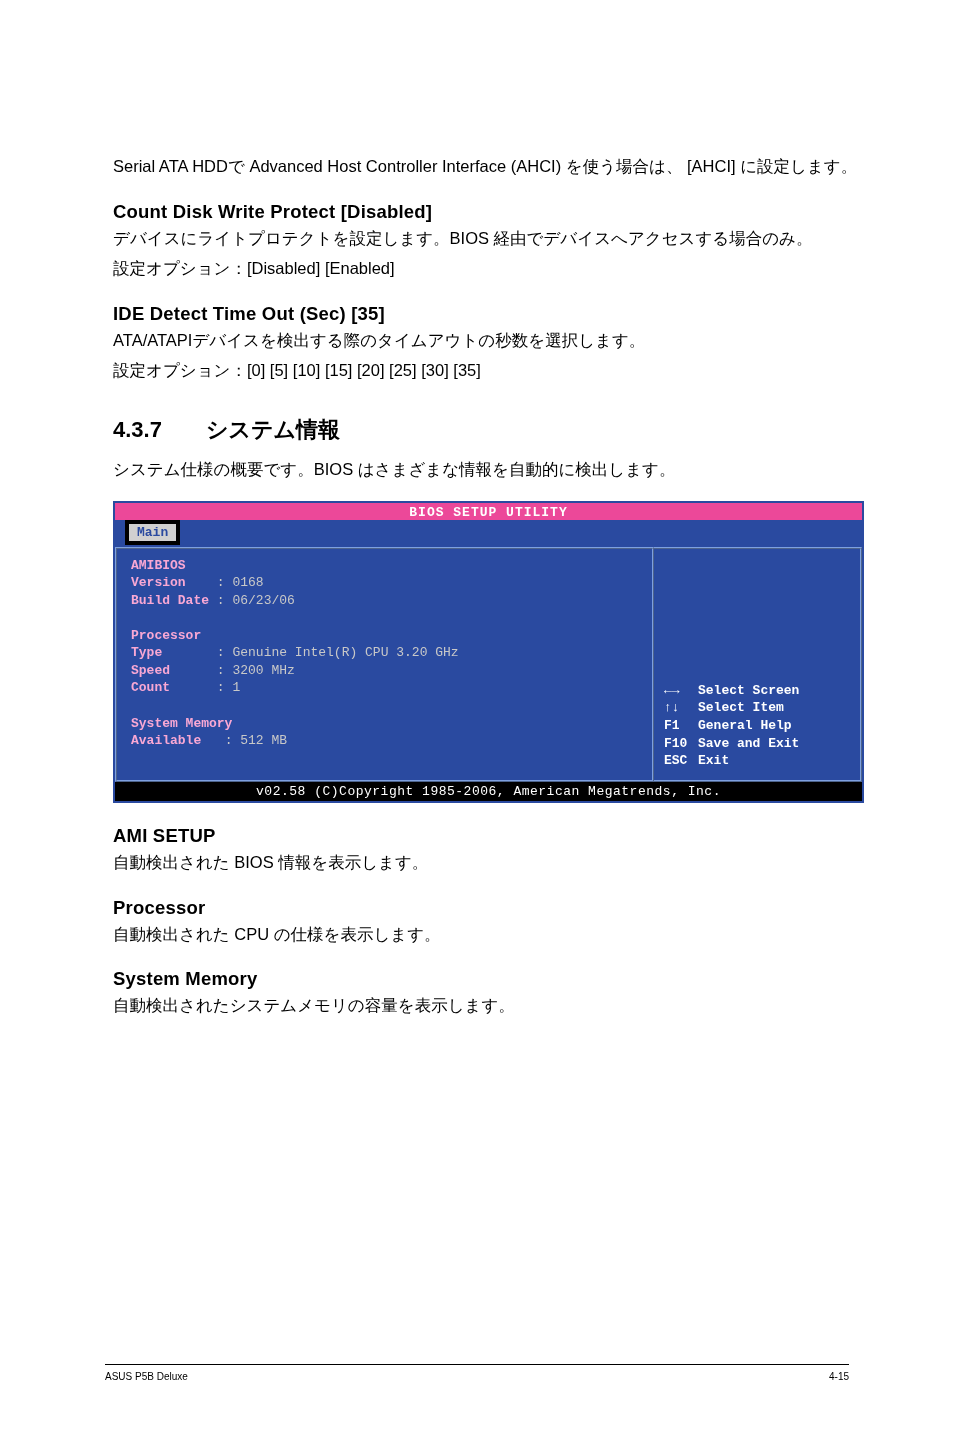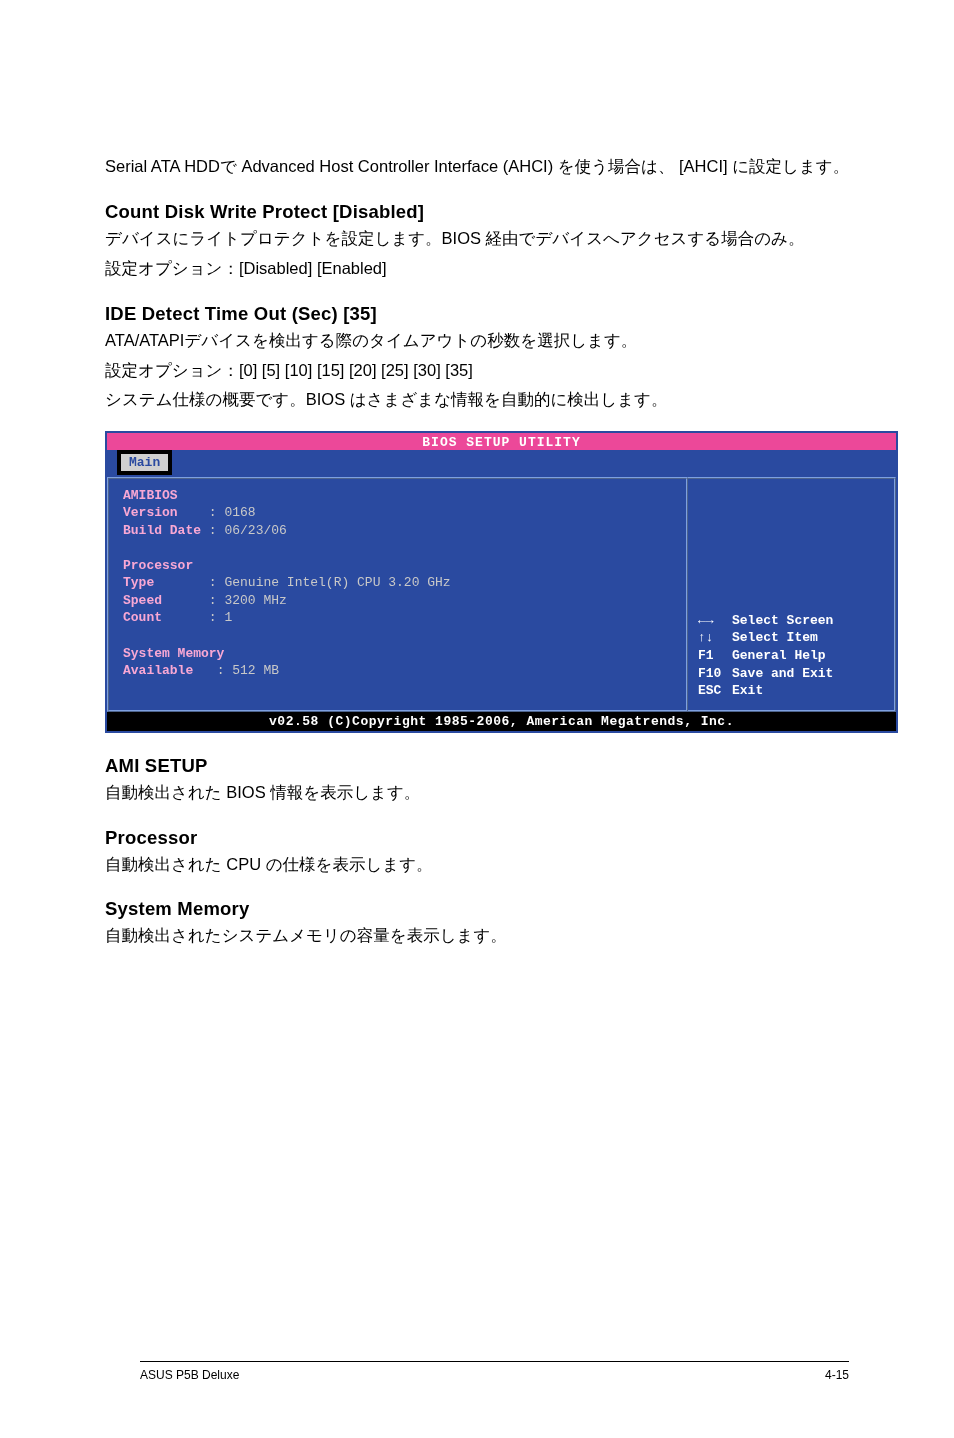--- a/index.html
+++ b/index.html
@@ -7,21 +7,22 @@
     margin: 0;
     padding: 0;
     background: #fff;
     font-family: "Helvetica Neue", Arial, "Hiragino Kaku Gothic ProN", "Meiryo", sans-serif;
     width: 954px;
     height: 1438px;
     position: relative;
     color: #000;
   }
   .page {
-    padding: 155px 56px 0 105px;
+    padding: 155px 90px 0 105px;
+    margin-left: 8px;
   }
   .body-text {
     font-size: 16.5px;
     line-height: 1.45;
     margin: 0 0 18px 0;
   }
   .heading-bold {
     font-size: 18.5px;
     font-weight: 600;
     margin: 22px 0 4px 0;
@@ -106,53 +107,56 @@
     right: 10px;
     color: #fff;
     font-weight: bold;
     line-height: 1.35;
   }
   .bios-hint .key { display:inline-block; width:34px; }
   .bios-footer {
     background: #000;
     color: #fff;
     text-align: center;
-    font-weight: bold;
+    font-weight: normal;
     padding: 2px 0;
     letter-spacing: 0.5px;
   }
 
   .footer {
     position: absolute;
     bottom: 56px;
     left: 105px;
     right: 105px;
     border-top: 1px solid #000;
     padding-top: 6px;
     display: flex;
     justify-content: space-between;
-    font-size: 12px;
-    margin-left: 35px;
+    font-size: 10px;
   }
 </style>
 </head>
 <body>
 
 <div class="page">
 
   <p class="body-text">Serial ATA HDDで Advanced Host Controller Interface (AHCI) を使う場合は、 [AHCI] に設定します。</p>
 
   <div class="heading-bold">Count Disk Write Protect [Disabled]</div>
   <p class="sub-body">デバイスにライトプロテクトを設定します。BIOS 経由でデバイスへアクセスする場合のみ。</p>
   <p class="sub-body">設定オプション：[Disabled] [Enabled]</p>
 
   <div class="heading-bold">IDE Detect Time Out (Sec) [35]</div>
   <p class="sub-body">ATA/ATAPIデバイスを検出する際のタイムアウトの秒数を選択します。</p>
   <p class="sub-body">設定オプション：[0] [5] [10] [15] [20] [25] [30] [35]</p>
 
+  <div class="section-num-row">
+    <span class="section-num">4.3.7</span>
+    <span class="section-title">システム情報</span>
+  </div>
   <p class="section-intro">システム仕様の概要です。BIOS はさまざまな情報を自動的に検出します。</p>
 
   <div class="bios-box">
     <div class="bios-title-bar">BIOS SETUP UTILITY</div>
     <div><span class="bios-tab">Main</span></div>
     <div class="bios-body">
       <div class="bios-left">
         <div><b>AMIBIOS</b></div>
         <div><b>Version</b>&nbsp;&nbsp;&nbsp;&nbsp;<span>: 0168</span></div>
         <div><b>Build Date</b>&nbsp;<span>: 06/23/06</span></div>

